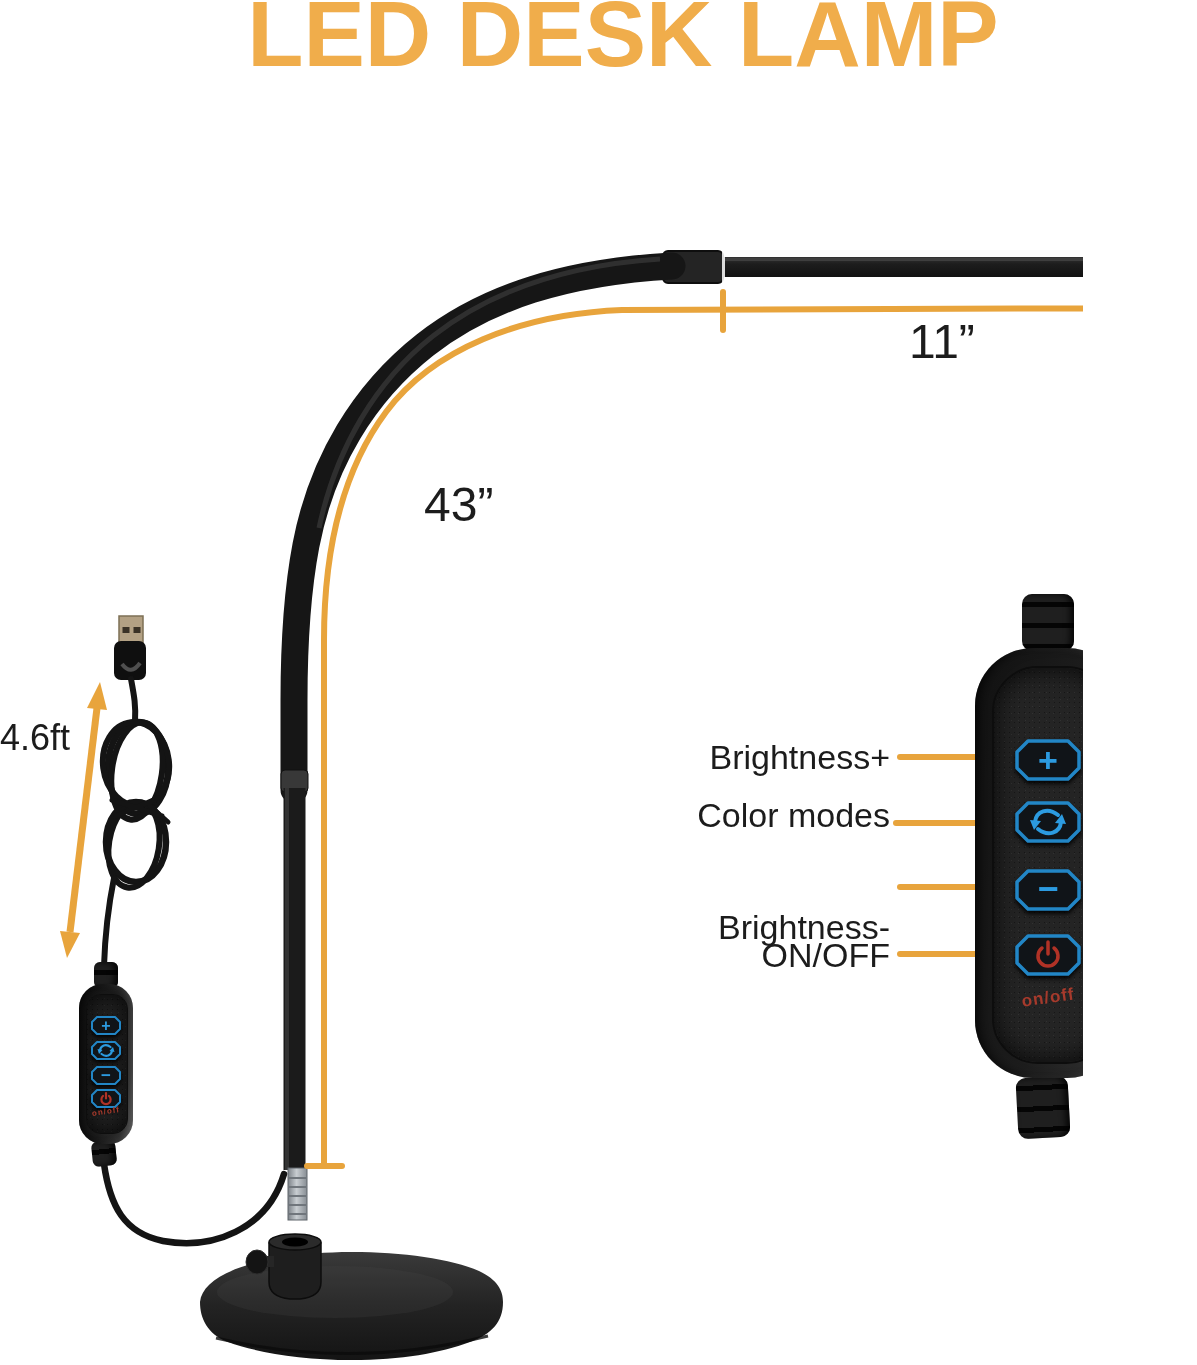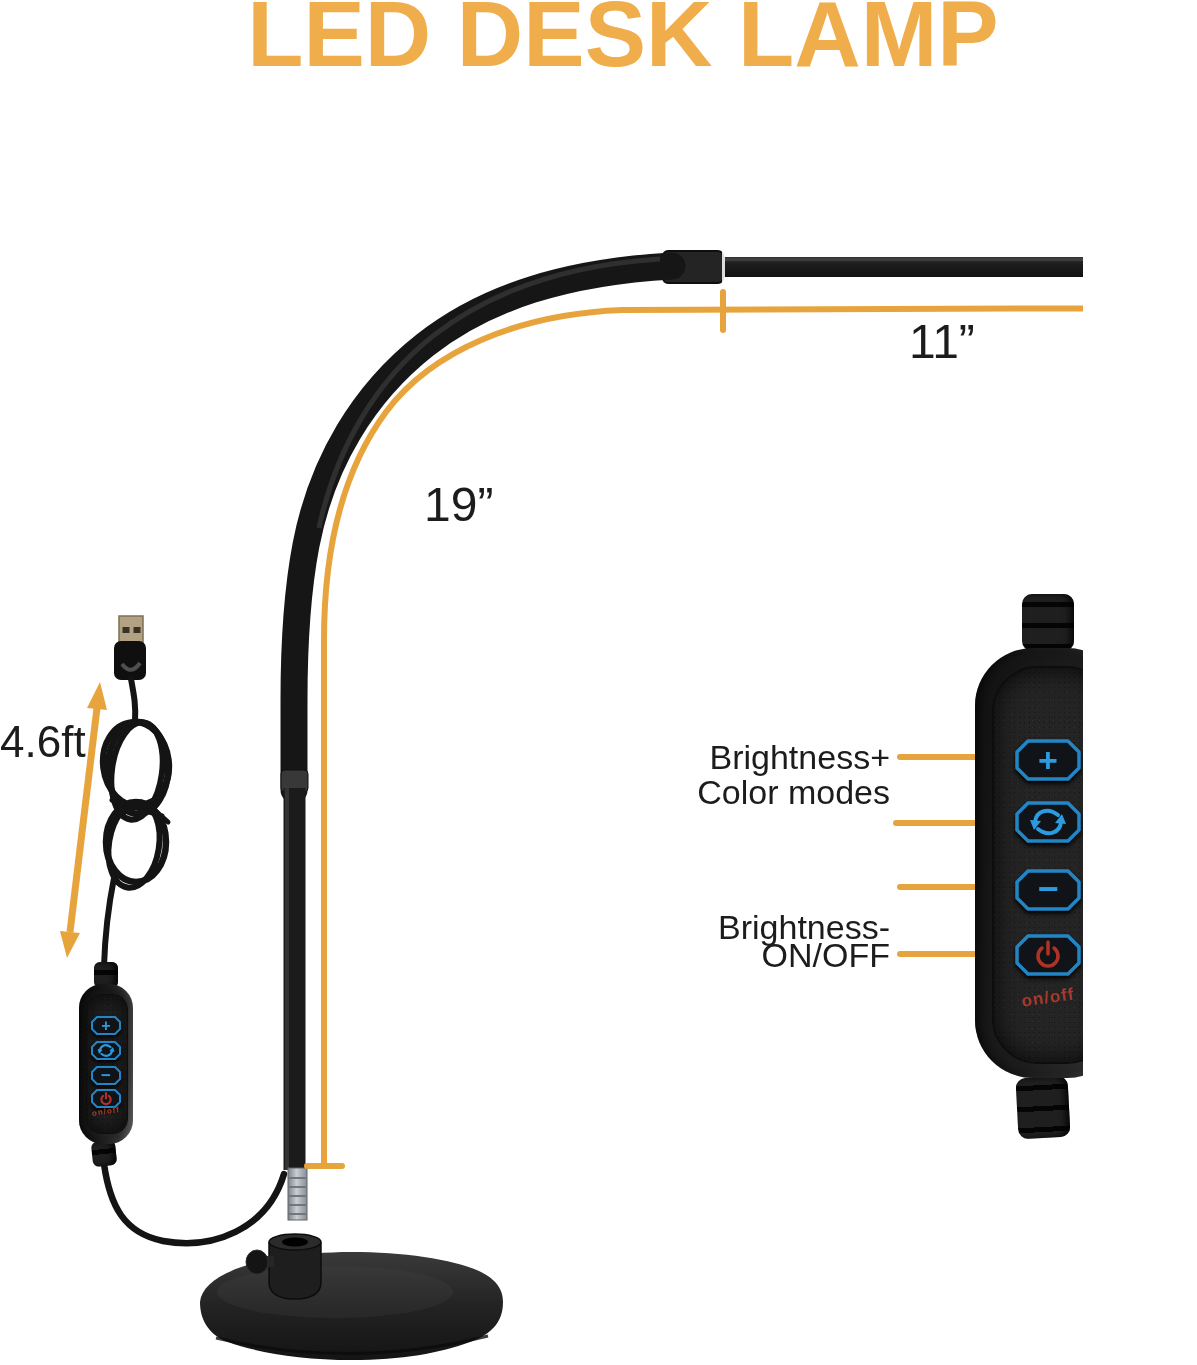--- a/index.html
+++ b/index.html
@@ -129,25 +129,25 @@
     <g>
       <line x1="97" y1="708" x2="70" y2="932" stroke="#E8A43C" stroke-width="7"></line>
       <polygon points="100,682 107,710 87,708" fill="#E8A43C"></polygon>
       <polygon points="67,958 80,933 60,931" fill="#E8A43C"></polygon>
     </g>
   </svg>
 
   <div class="title">LED DESK LAMP</div>
 
   <div class="dim-label" style="left:898px;top:318px;margin-left:11px;">11”</div>
-  <div class="dim-label" style="left:424px;top:481px;">19”</div>
-  <div class="dim-label" style="left:0px;top:720px;font-size:44px;">4.6ft</div>
+  <div class="dim-label" style="left:424px;top:481px;">43”</div>
+  <div class="dim-label" style="left:0px;top:720px;font-size:36px;">4.6ft</div>
 
   <div class="callout-label" style="top:734px;">Brightness+</div>
-  <div class="callout-label" style="top:769px;">Color modes</div>
+  <div class="callout-label" style="top:792px;">Color modes</div>
   <div class="callout-label" style="top:860px;margin-top:44px;">Brightness-</div>
   <div class="callout-label" style="top:932px;">ON/OFF</div>
 
   <div class="lead" style="left:897px;top:754px;width:120px;"></div>
   <div class="lead" style="left:893px;top:820px;width:124px;"></div>
   <div class="lead" style="left:897px;top:884px;width:120px;"></div>
   <div class="lead" style="left:897px;top:951px;width:120px;"></div>
 
   <div class="relief" style="left:1022px;top:594px;width:52px;height:57px;"></div>
   <div class="relief" style="left:1017px;top:1077px;width:52px;height:61px;transform:rotate(-3deg);"></div>

